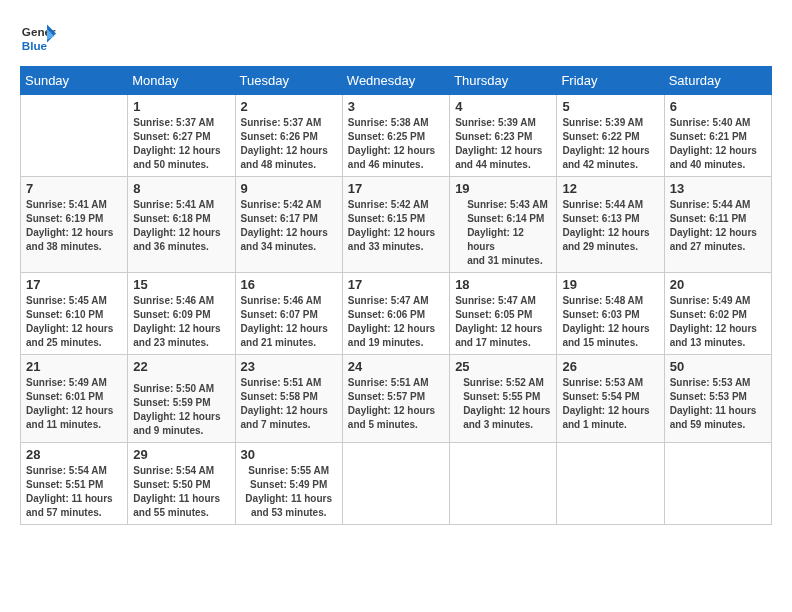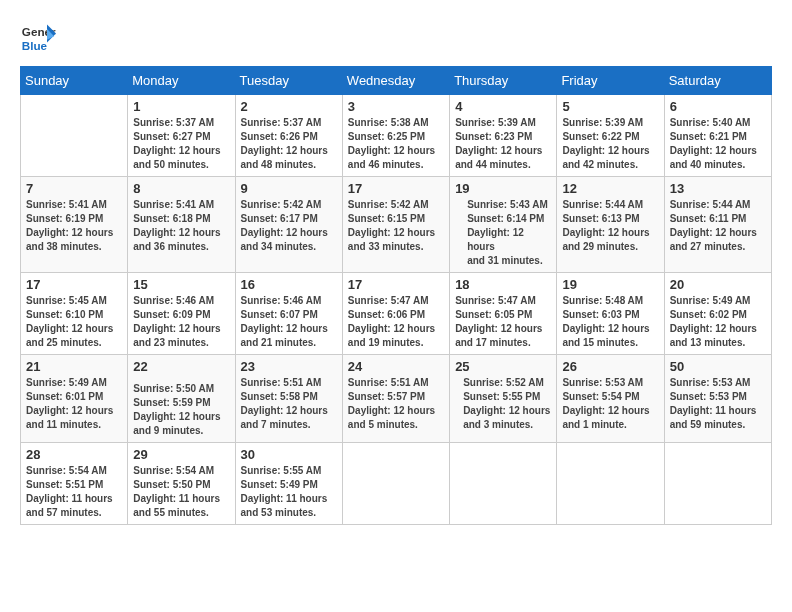--- a/index.html
+++ b/index.html
@@ -320,21 +320,21 @@
         </td>
         <td>
           <div class="day-number">29</div>
           <div class="day-info" style="white-space: pre-line;">Sunrise: 5:54 AM
 Sunset: 5:50 PM
 Daylight: 11 hours
 and 55 minutes.</div>
         </td>
         <td>
           <div class="day-number">30</div>
-          <div class="day-info" style="white-space: pre-line;">Sunrise: 5:55 AM
+          <div class="day-info" style="white-space: pre-line; text-align: center;">Sunrise: 5:55 AM
 Sunset: 5:49 PM
 Daylight: 11 hours
 and 53 minutes.</div>
         </td>
         <td class="empty"></td>
         <td class="empty"></td>
         <td class="empty"></td>
         <td class="empty"></td>
       </tr>
     </tbody>

